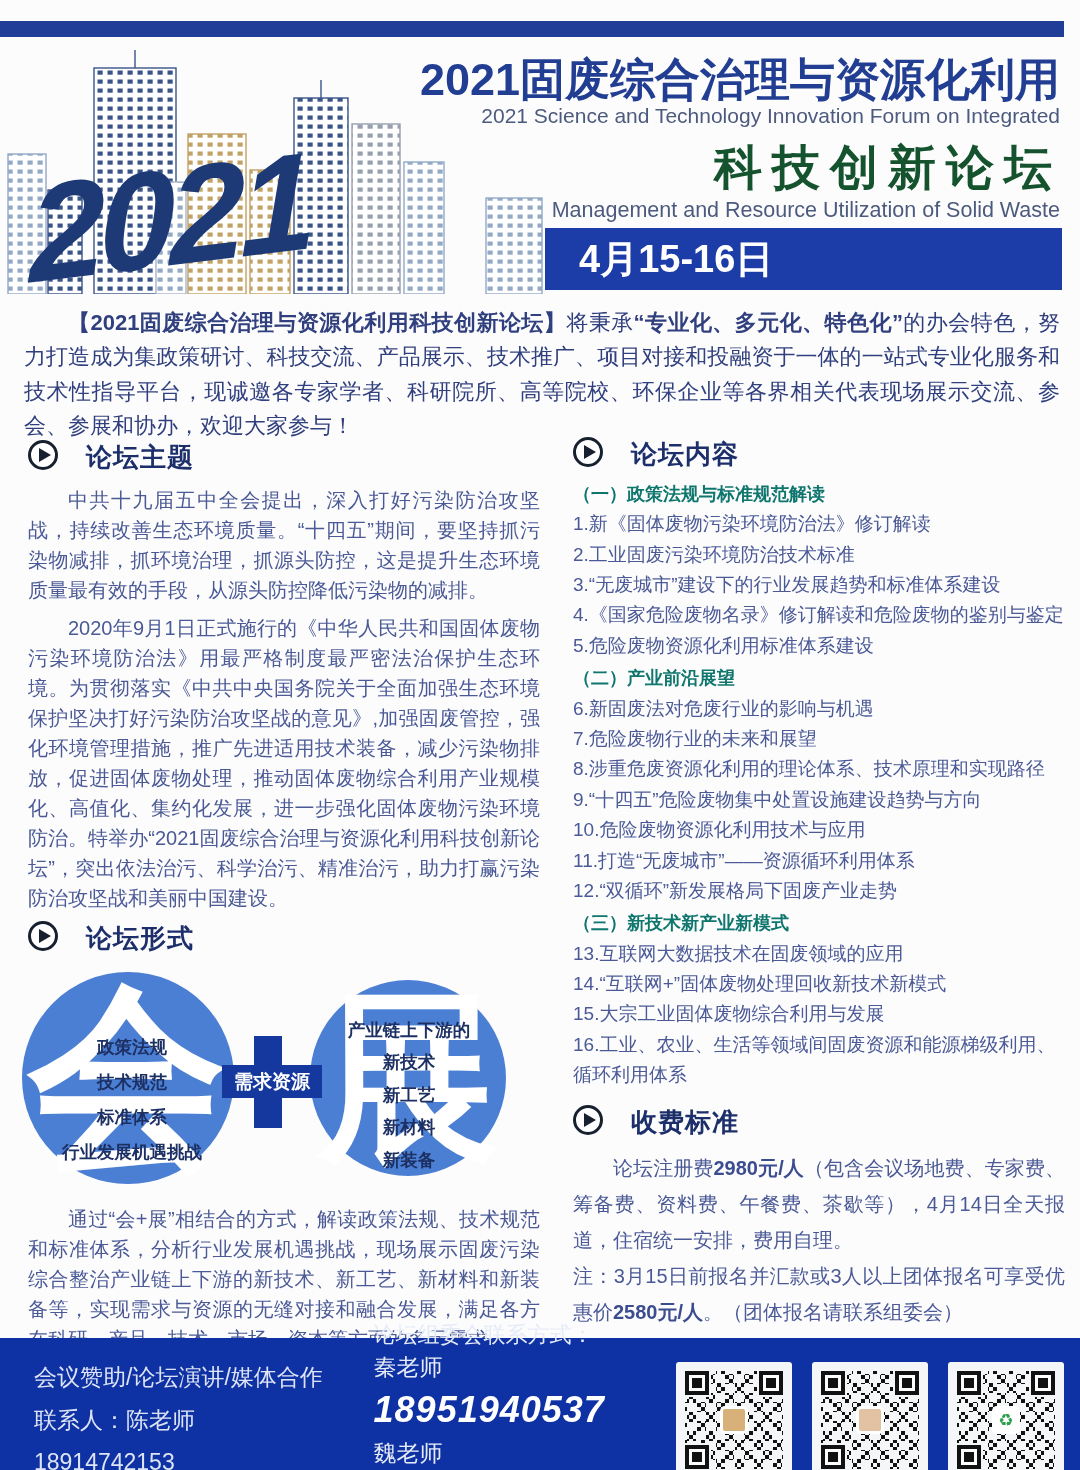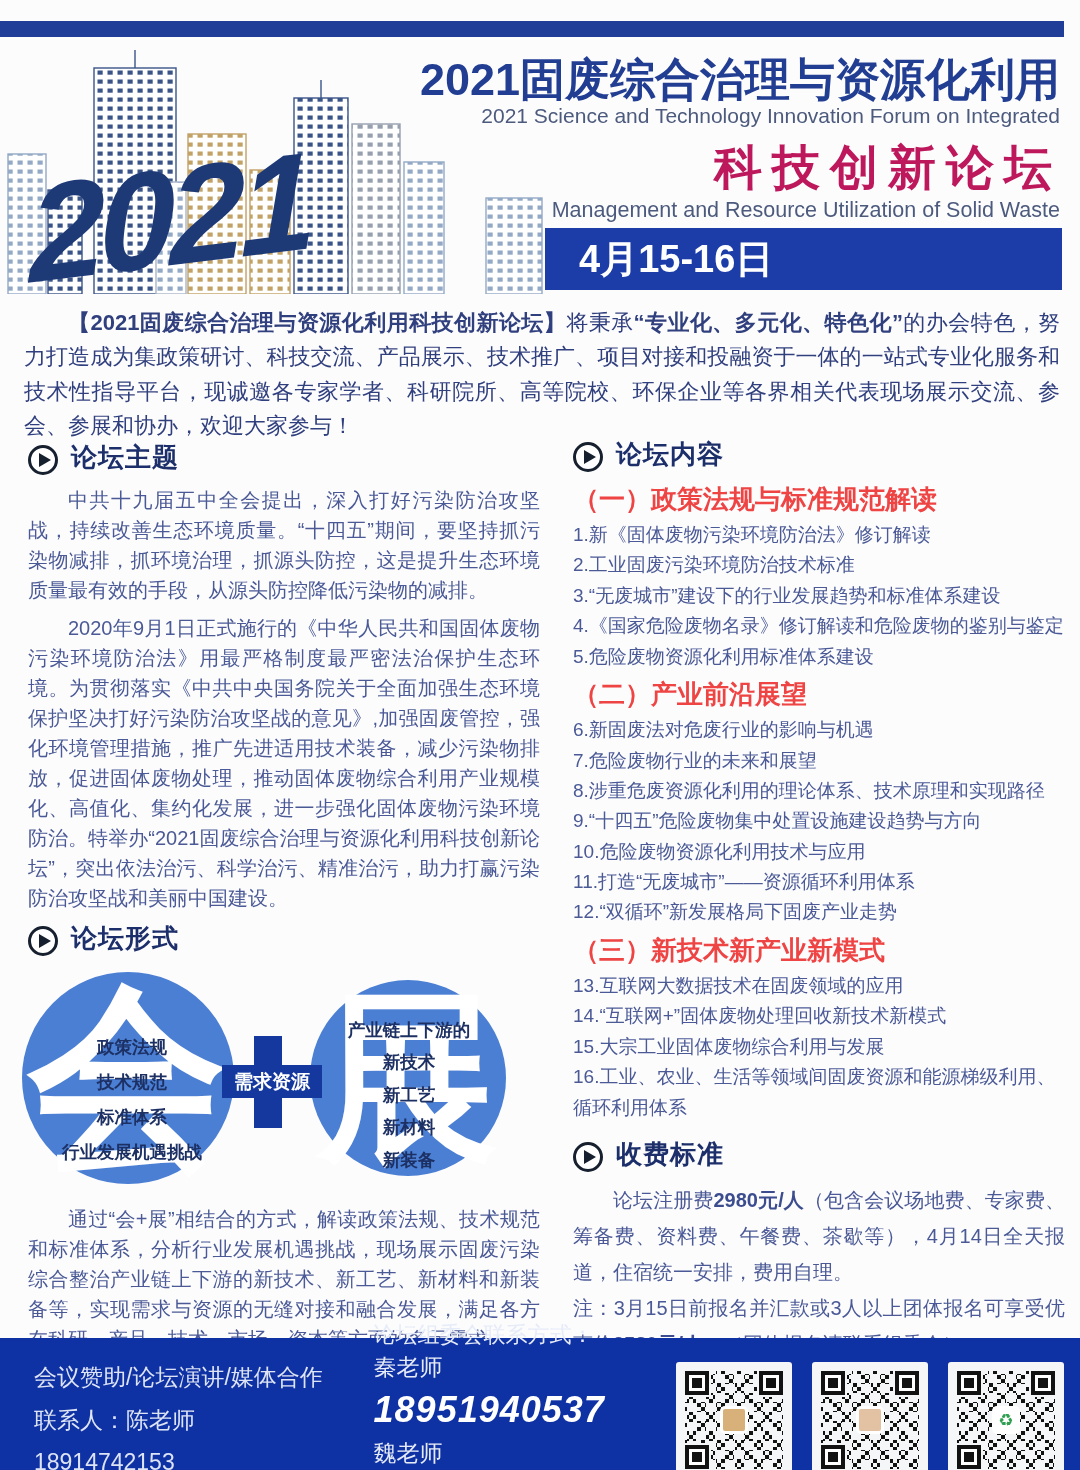--- a/index.html
+++ b/index.html
@@ -9,37 +9,37 @@
 
   
   .topbar { position:absolute; left:0; top:21px; width:1064px; height:16px; background:#203e98; }
 
   
   .skyline { position:absolute; left:6px; top:42px; width:560px; height:252px; }
   .year-wm { position:absolute; left:28px; top:148px; font-size:138px; font-weight:700; font-style:italic;
              color:#1d3a77; letter-spacing:-6px; transform:rotate(-7deg) skewX(-6deg); line-height:1; z-index:3; }
   .h-title1 { position:absolute; right:20px; top:50px; font-size:45px; font-weight:700; color:#223e93; white-space:nowrap; }
   .h-sub1  { position:absolute; right:20px; top:104px; font-size:21px; color:#4c5a7d; white-space:nowrap; }
-  .h-title2 { position:absolute; right:18px; top:136px; font-size:48px; font-weight:700; color:#be185d;
+  .h-title2 { position:absolute; right:18px; top:136px; font-size:48px; font-weight:700; color:#14532d;
               letter-spacing:10px; white-space:nowrap; }
   .h-sub2  { position:absolute; right:20px; top:198px; font-size:21.5px; color:#4c5a7d; white-space:nowrap; }
   .h-bar { position:absolute; left:545px; top:228px; width:517px; height:62px; background:#1c3da8; color:#fff;
            display:flex; align-items:center; justify-content:space-between; padding:0 34px; z-index:4; }
   .h-bar span { font-size:38px; font-weight:700; white-space:nowrap; }
 
   
   .intro { position:absolute; left:24px; top:306px; width:1036px; font-size:22px; line-height:1.56;
            color:#303f7d; text-align:justify; text-indent:2em; }
   .intro b { font-weight:700; }
 
   
   .col-left  { position:absolute; left:28px;  top:440px; width:512px; }
   .col-right { position:absolute; left:573px; top:437px; width:492px; }
 
-  .sec-head { display:flex; align-items:flex-end; gap:13px; margin-bottom:10px; }
+  .sec-head { display:flex; align-items:flex-start; gap:28px; margin-bottom:10px; }
   .sec-icon { flex:0 0 auto; width:30px; height:30px; border:3px solid #16202e; border-radius:50%;
               display:flex; align-items:center; justify-content:center; background:#fff; }
   .sec-icon i { display:block; width:0; height:0; border-left:12px solid #16202e;
                 border-top:7px solid transparent; border-bottom:7px solid transparent; margin-left:4px; }
   .sec-title { font-size:26px; font-weight:700; color:#1d2f6b; letter-spacing:1px; }
 
   .para { font-size:20px; line-height:1.5; color:#4b5a96; text-align:justify; text-indent:2em; margin-bottom:8px; }
 
   
   .diagram { position:relative; height:228px; margin-top:4px; }
@@ -52,21 +52,21 @@
   .bigchar.r { font-size:182px; }
   .circ-items { position:absolute; z-index:2; font-weight:700; color:#1d3064; text-align:center; }
   .circ-items.l { left:4px; top:64px; width:200px; font-size:17.5px; line-height:2.0; }
   .circ-items.r { left:298px; top:48px; width:166px; font-size:17.5px; line-height:1.85; }
   .plus-v { position:absolute; left:226px; top:70px; width:28px; height:92px; background:#15389e; z-index:1; }
   .plus-h { position:absolute; left:194px; top:99px; width:100px; height:33px; background:#15389e; z-index:2;
             display:flex; align-items:center; justify-content:center; padding:0 5px; }
   .plus-h span { color:#fff; font-weight:700; font-size:19px; white-space:nowrap; }
 
   
-  .subhead { font-size:26px; font-weight:700; color:#ef4444; line-height:1.35; margin:5px 0 3px 0; }
+  .subhead { font-size:18px; font-weight:700; color:#0f766e; line-height:1.35; margin:5px 0 3px 0; }
   .item { font-size:19px; line-height:1.6; color:#4b5a96; }
   .fees-block { margin-top:14px; }
   .fee-para { font-size:20px; line-height:1.8; color:#4b5a96; text-align:justify; text-indent:2em; }
   .fee-note { font-size:20px; line-height:1.8; color:#4b5a96; text-align:justify; }
   .fee-para b, .fee-note b { font-weight:700; color:#3c4d8f; }
 
   
   .footer { position:absolute; left:0; top:1338px; width:1080px; height:164px; background:#0e31a3;
             display:flex; align-items:center; }
   .f-left { margin-left:34px; color:#dde4f5; }

